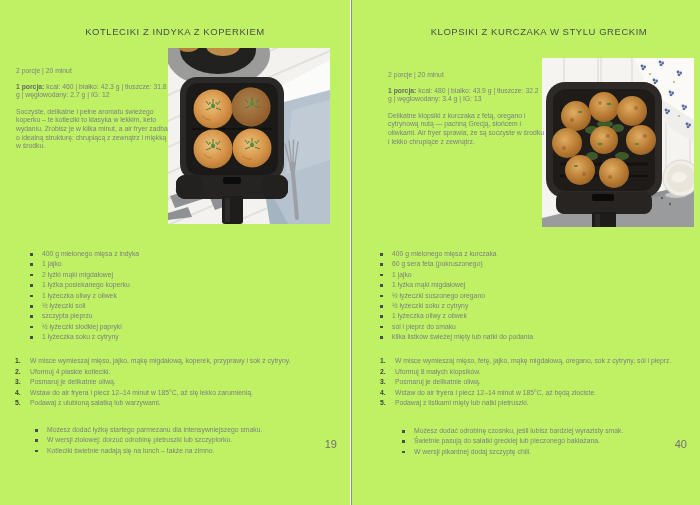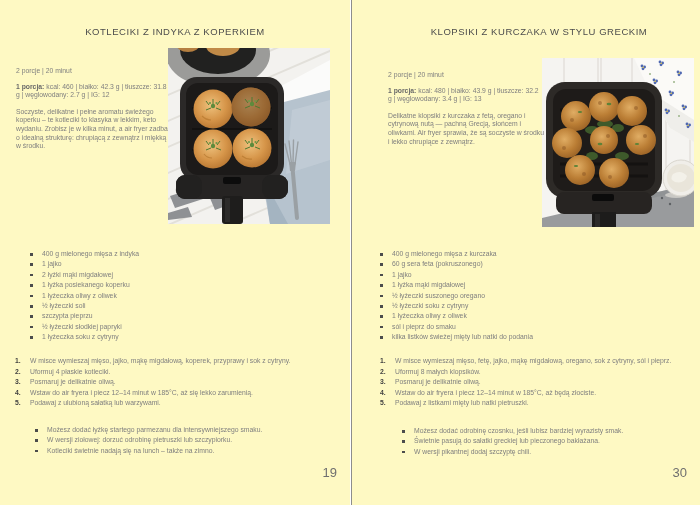--- a/index.html
+++ b/index.html
@@ -2,21 +2,21 @@
 <html><head>
 <meta charset="utf-8">
 <style>
   html,body{margin:0;padding:0;}
   body{
     width:700px;height:505px;overflow:hidden;background:#ffffff;
     font-family:"Liberation Sans", sans-serif;position:relative;
   }
   .canvas{position:absolute;inset:0;background:#fff;overflow:hidden;}
   .divider{position:absolute;left:351px;top:0;width:1.5px;height:505px;background:#8d8d8d;}
-  .page{position:absolute;top:0;width:350px;height:505px;background:#fef9c3;}
+  .page{position:absolute;top:0;width:350px;height:505px;background:#bef264;}
   .page.left{left:0;}
   .page.right{left:352px;width:348px;text-decoration:underline;}
 
   .title{
     position:absolute;top:26px;left:0;right:0;margin:0;text-align:center;
     font-size:9.5px;font-weight:400;letter-spacing:.55px;color:#4c4c4c;
   }
   .page.right .title{left:26px;}
 
   .photo{position:absolute;overflow:hidden;}
@@ -51,21 +51,21 @@
   }
 
   .tips{position:absolute;margin:0;padding:0;font-size:6.8px;color:#7f7f7f;}
   .page.left .tips{left:35px;top:425px;width:302px;}
   .page.right .tips{left:50px;top:426px;width:290px;}
   .tips li{position:relative;padding-left:12px;line-height:10.3px;}
   .tips li::before{
     content:"";position:absolute;left:0;top:4px;width:2.5px;height:2.5px;background:#4c4c4c;
   }
 
-  .page-number{position:absolute;top:465px;right:13px;font-size:13px;color:#6f6f6f;}
+  .page-number{position:absolute;top:438px;right:13px;font-size:11px;color:#6f6f6f;}
 </style>
 </head>
 <body>
 
 <div class="canvas">
 
   <div class="page left">
     <h1 class="title">KOTLECIKI Z INDYKA Z KOPERKIEM</h1>
 
     <div class="photo photo-left">
@@ -328,16 +328,16 @@
       <li>Wstaw do air fryera i piecz 12–14 minut w 185°C, aż będą złociste.</li>
       <li>Podawaj z listkami mięty lub natki pietruszki.</li>
     </ol>
 
     <ul class="tips">
       <li>Możesz dodać odrobinę czosnku, jeśli lubisz bardziej wyrazisty smak.</li>
       <li>Świetnie pasują do sałatki greckiej lub pieczonego bakłażana.</li>
       <li>W wersji pikantnej dodaj szczyptę chili.</li>
     </ul>
 
-    <div class="page-number">30</div>
+    <div class="page-number">40</div>
   </div>
 
 </div>
 
 </body></html>

